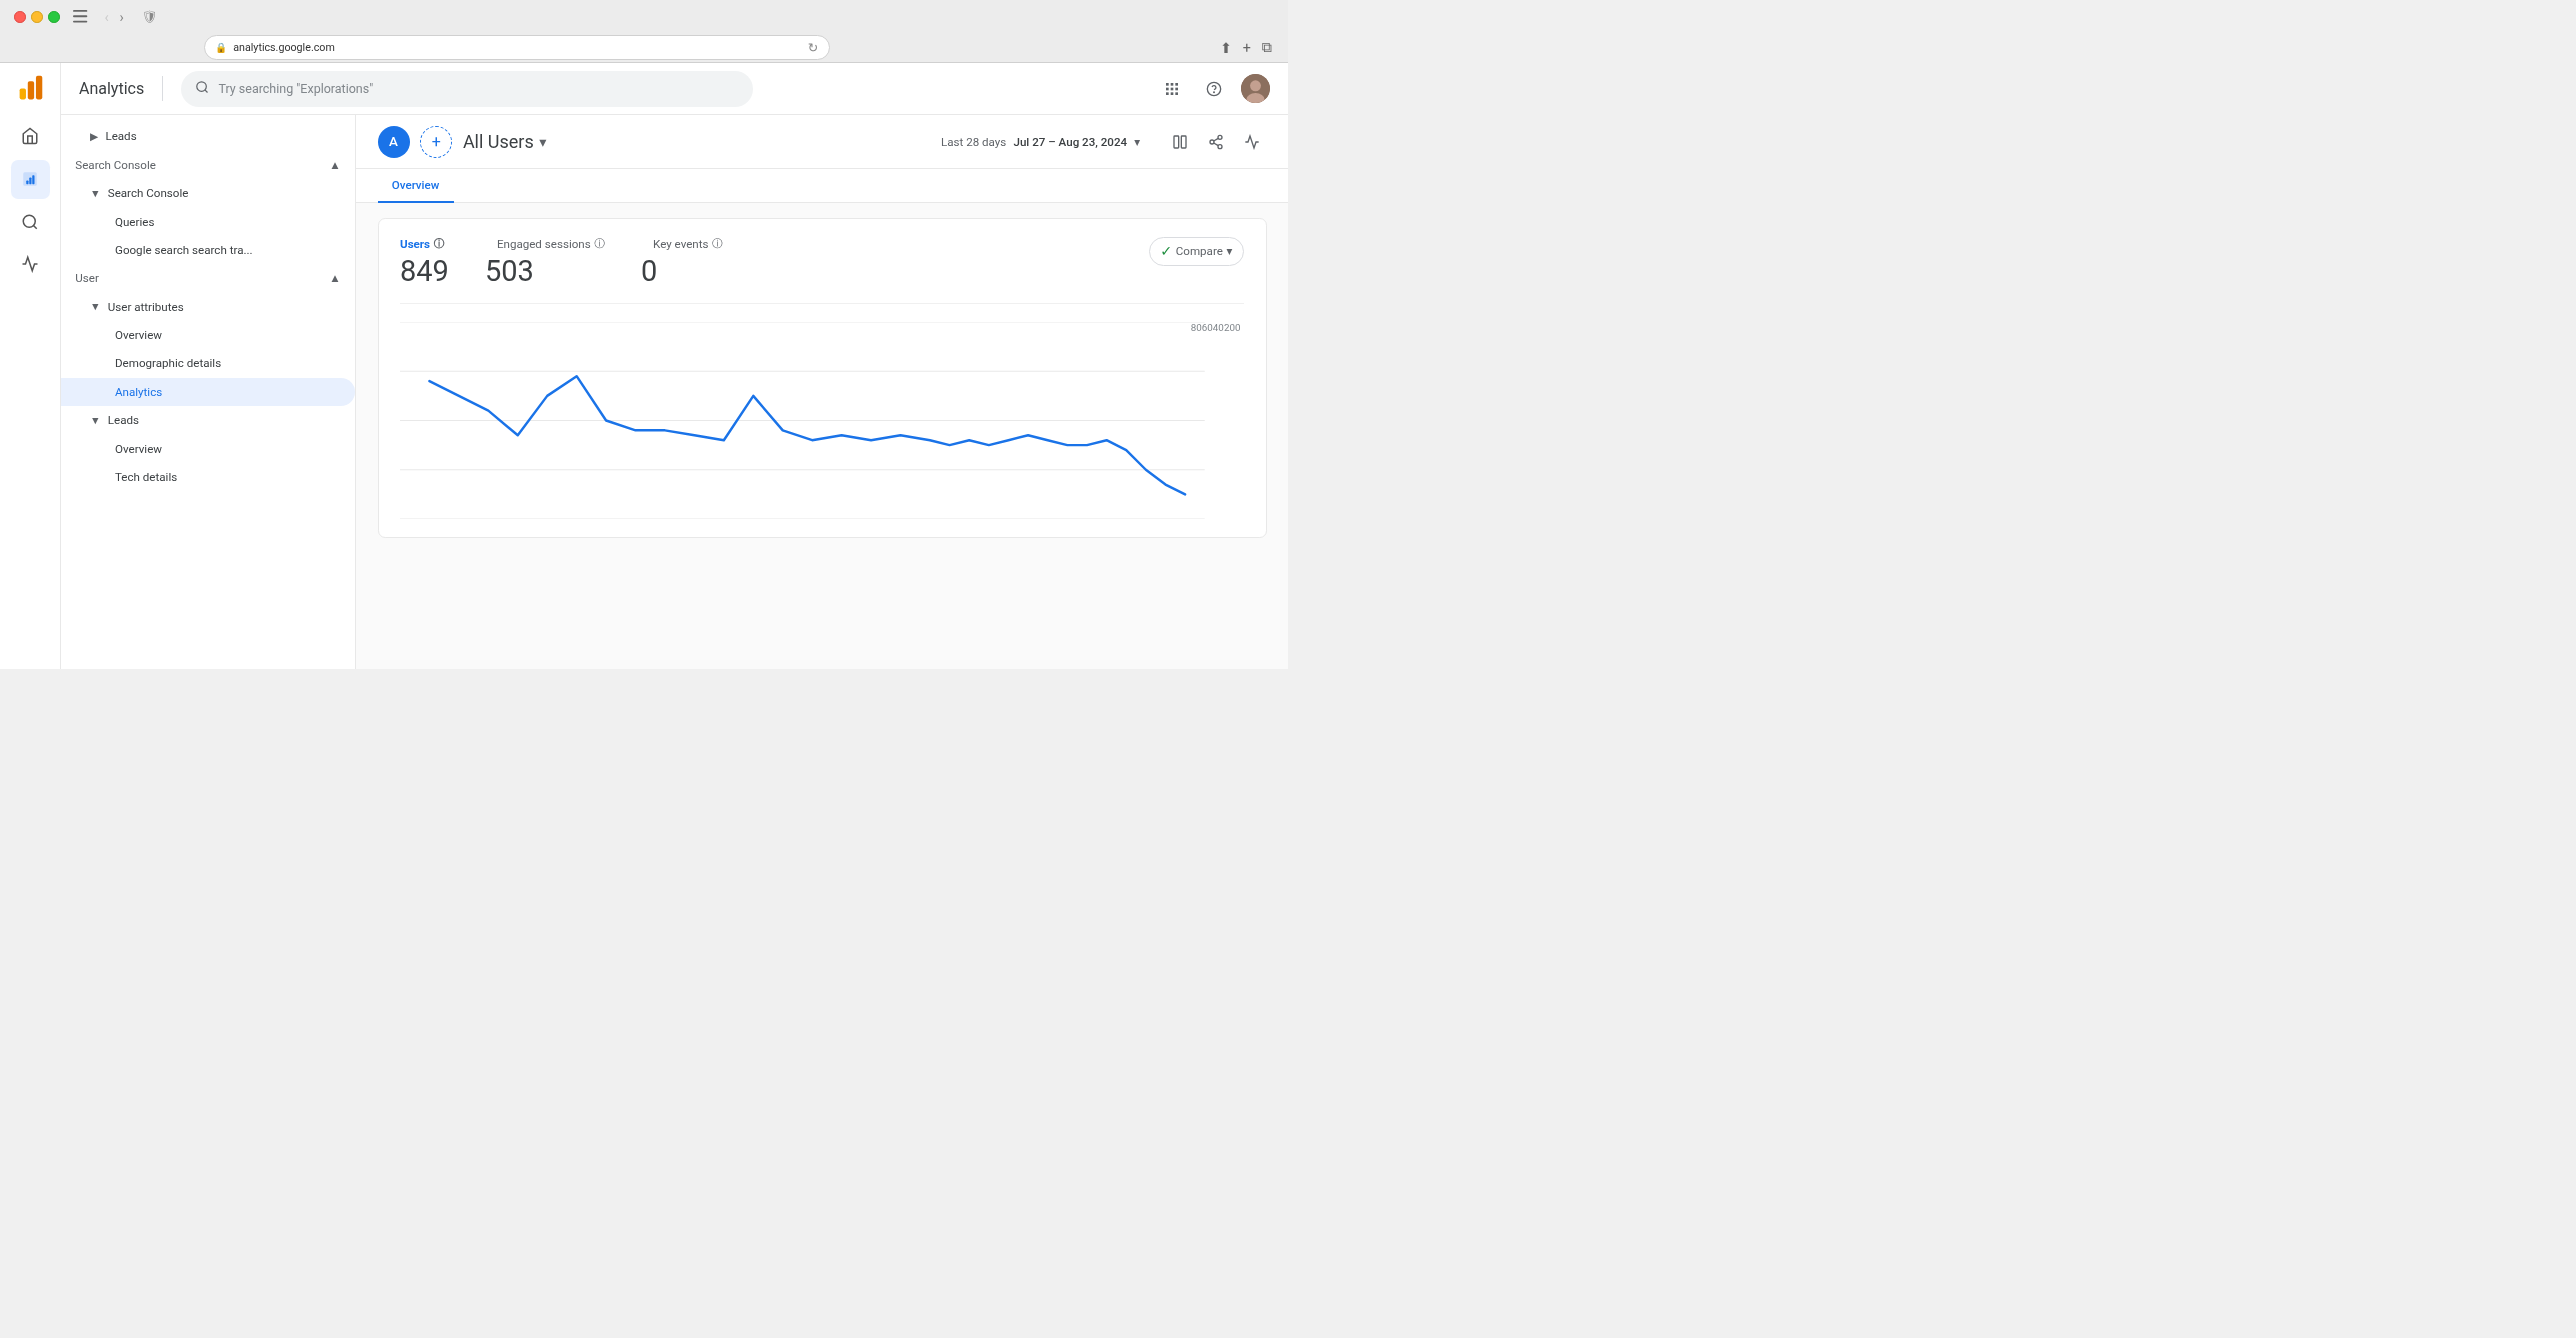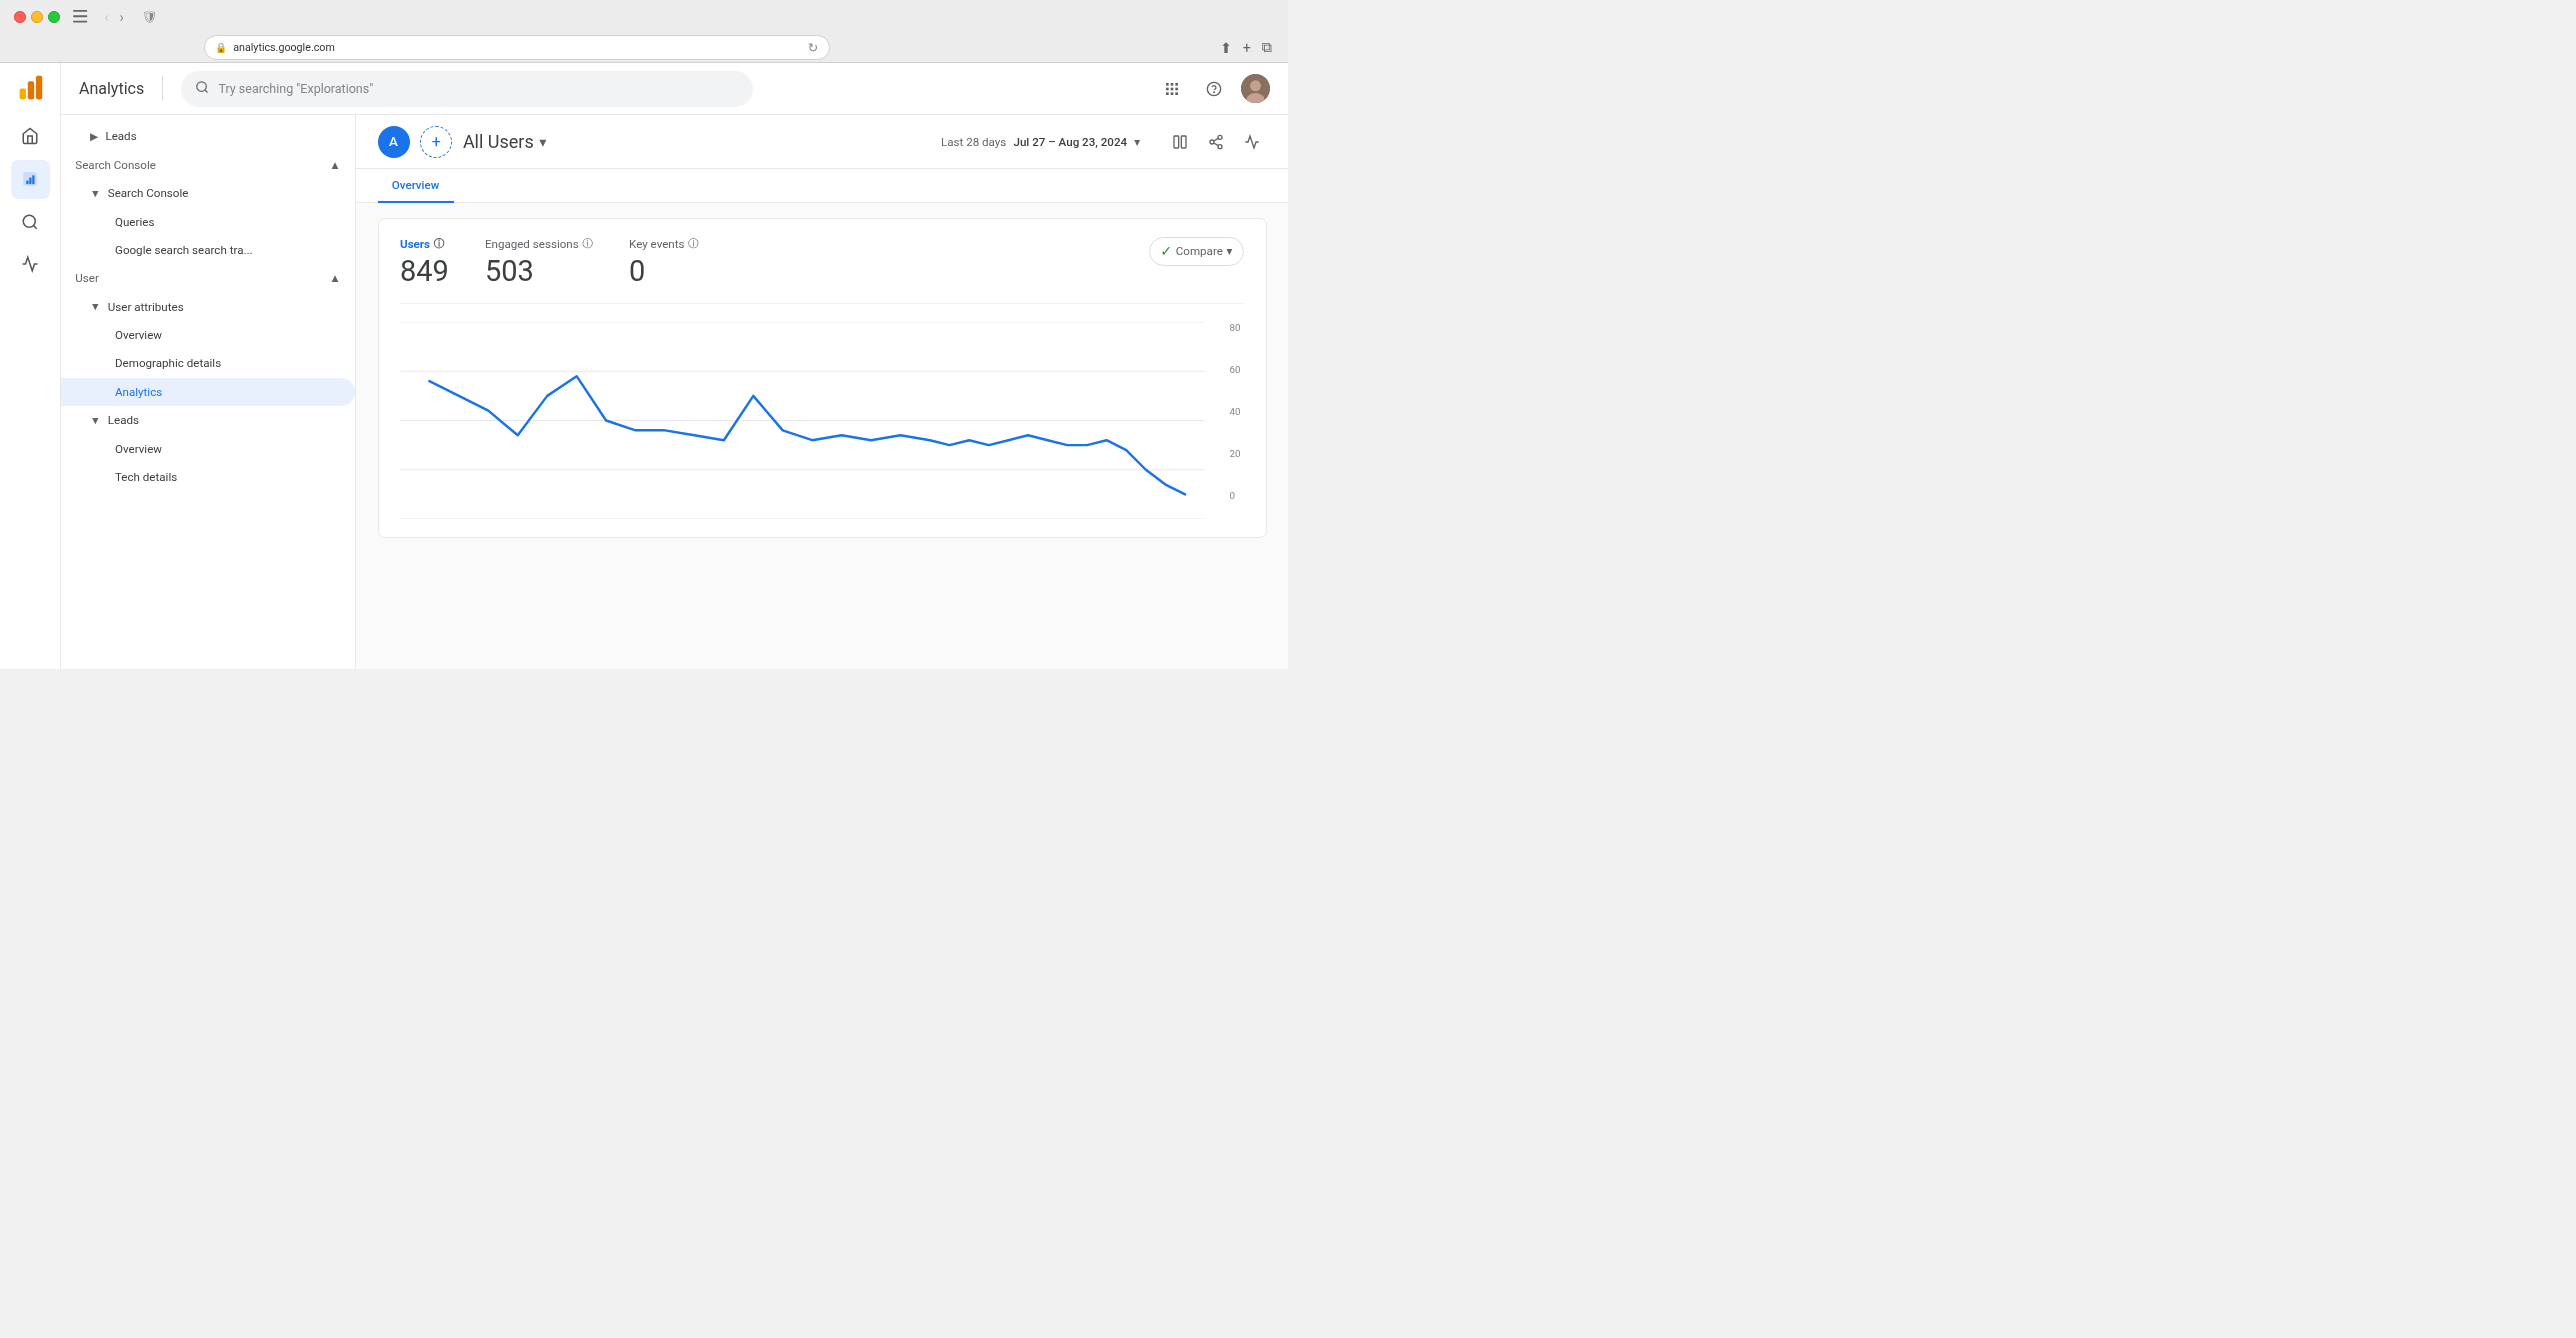--- a/index.html
+++ b/index.html
@@ -361,21 +361,21 @@
     }
     .metric-item { cursor: pointer; }
     .metric-label {
       display: flex;
       align-items: center;
       gap: 3.6px;
       font-size: 11.6px;
       margin-bottom: 3.6px;
     }
     .metric-label.active { color: #1a73e8; font-weight: bold; }
-    .metric-label.inactive { color: #5f6368; }
+    .metric-label.inactive { color: #5f6368; margin-left: 12px; }
     .metric-value {
       font-size: 29px;
       font-weight: 400;
       color: #3c4043;
     }
     .metric-info { color: #5f6368; font-size: 10.7px; cursor: pointer; }
     .compare-btn {
       margin-left: auto;
       display: flex;
       align-items: center;
@@ -694,21 +694,21 @@
                   700,125
                   720,120
                   740,130
                   760,150
                   780,165
                   800,175
                 "></polyline>
             </svg>
 
             
-            <div style="position:absolute;right:0;top:0;height:179px;display:flex;flex-direction:column;justify-content:space-between;font-size:9.8px;color:#80868b;padding:0 3.6px;">
+            <div style="position:absolute;right:0;top:0;height:179px;display:flex;flex-direction:row;justify-content:space-between;font-size:9.8px;color:#80868b;padding:0 3.6px;">
               <span>80</span>
               <span>60</span>
               <span>40</span>
               <span>20</span>
               <span>0</span>
             </div>
           </div>
 
         </div>
 

